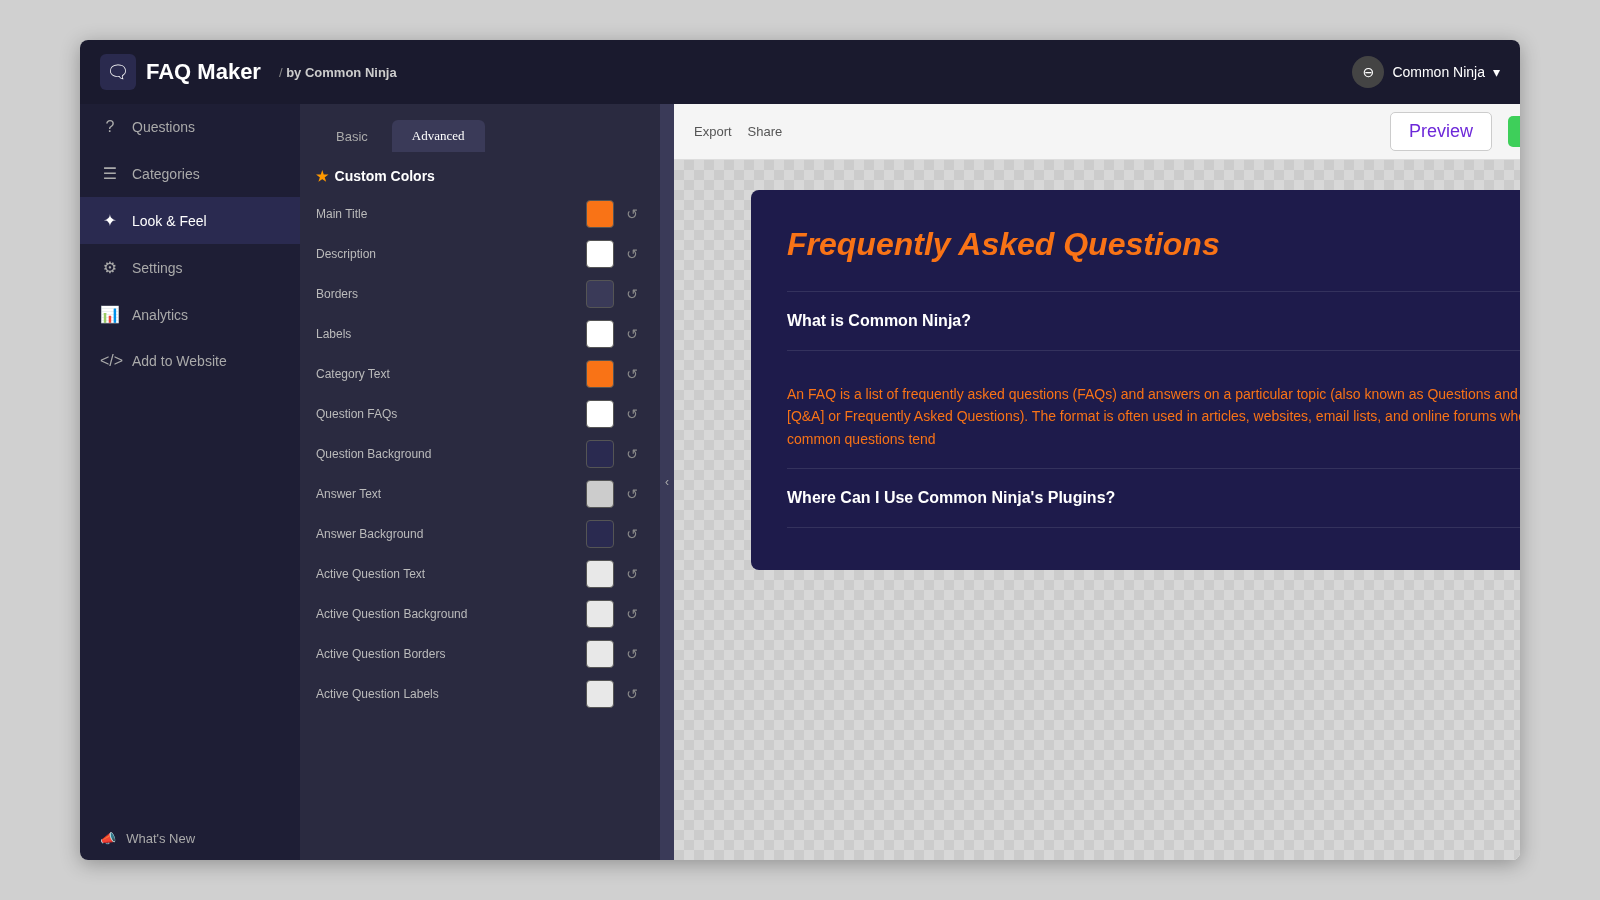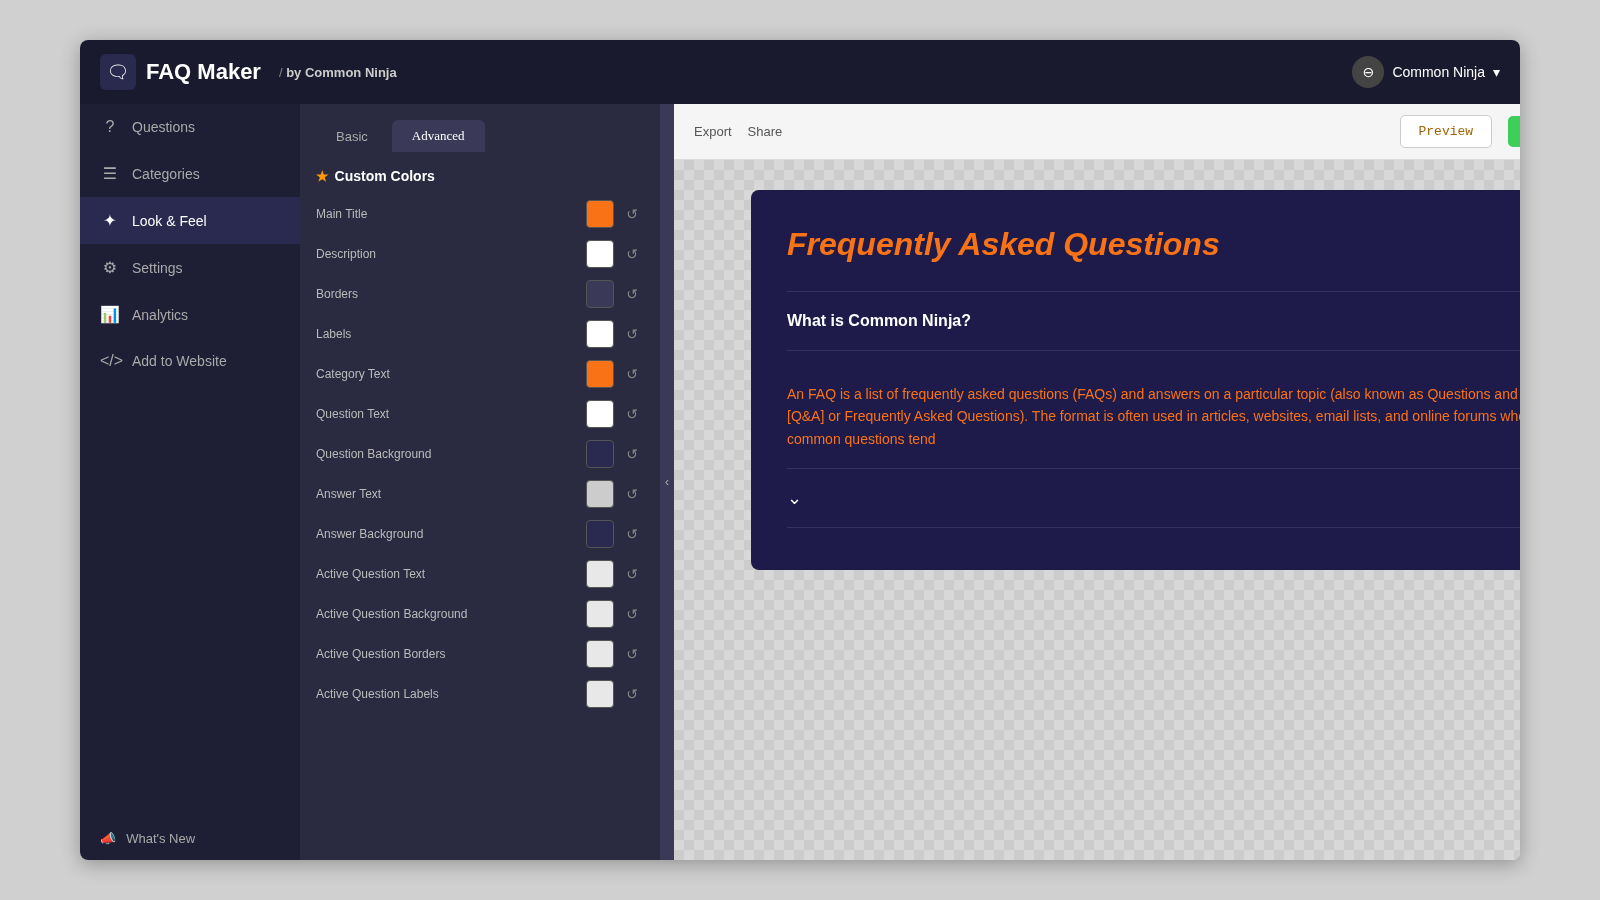--- a/index.html
+++ b/index.html
@@ -229,24 +229,23 @@
       font-size: 13px;
       cursor: pointer;
       text-decoration: none;
     }
     .toolbar-spacer { flex: 1; }
     .btn-preview {
       padding: 8px 18px;
       border: 1px solid #ccc;
       border-radius: 5px;
       background: #fff;
-      color: #a16207;
-      font-size: 13px;
-      cursor: pointer;
-      font-family: Liberation Mono, monospace;
+      color: #6d28d9;
+      font-size: 18px;
+      cursor: pointer;
     }
     .btn-save {
       padding: 8px 18px;
       border: none;
       border-radius: 5px;
       background: #3ecf5a;
       color: #fff;
       font-size: 13px;
       font-weight: 600;
       cursor: pointer;
@@ -427,21 +426,21 @@
               <span class="color-label">Labels</span>
               <div class="color-swatch" style="background: rgb(255, 255, 255);"></div>
               <div class="color-reset">↺</div>
             </div>
             <div class="color-row">
               <span class="color-label">Category Text</span>
               <div class="color-swatch" style="background: rgb(249, 115, 22);"></div>
               <div class="color-reset">↺</div>
             </div>
             <div class="color-row">
-              <span class="color-label">Question Text</span>
+              <span class="color-label">Question FAQs</span>
               <div class="color-swatch" style="background: rgb(255, 255, 255);"></div>
               <div class="color-reset">↺</div>
             </div>
             <div class="color-row">
               <span class="color-label">Question Background</span>
               <div class="color-swatch" style="background: rgb(42, 42, 80);"></div>
               <div class="color-reset">↺</div>
             </div>
             <div class="color-row">
               <span class="color-label">Answer Text</span>
@@ -497,20 +496,21 @@
               <span class="faq-chevron">⌄</span>
             </div>
           </div>
 
           <div class="faq-item">
             <div class="faq-answer">An FAQ is a list of frequently asked questions (FAQs) and answers on a particular topic (also known as Questions and Answers [Q&amp;A] or Frequently Asked Questions). The format is often used in articles, websites, email lists, and online forums where common questions tend</div>
           </div>
 
           <div class="faq-item">
             <div class="faq-question-row">
+              <span class="faq-question">Where Can I Use Common Ninja's Plugins?</span>
               <span class="faq-chevron">⌄</span>
             </div>
           </div>
         </div>
       </div>
 
       <div class="help-btn">
         <span>ⓘ</span>
         <span>Help</span>
       </div>

